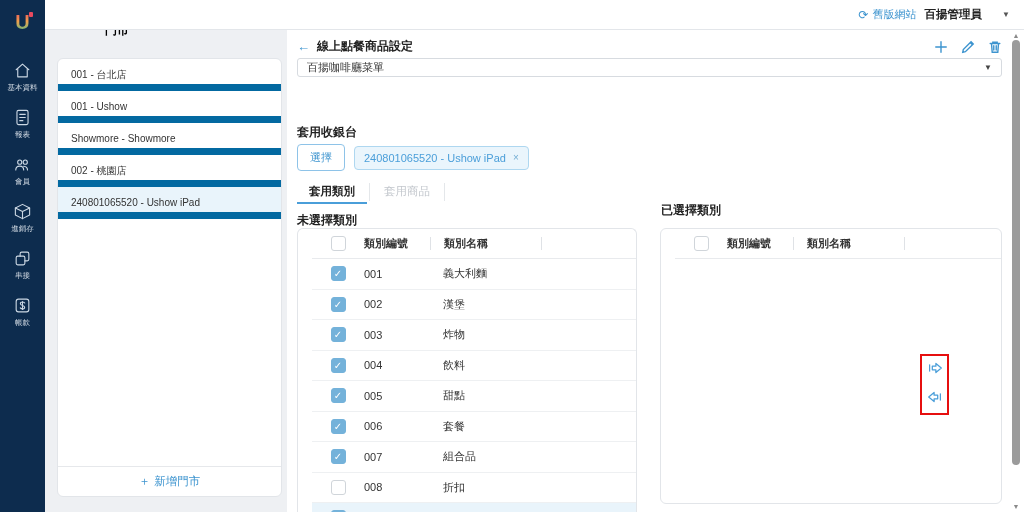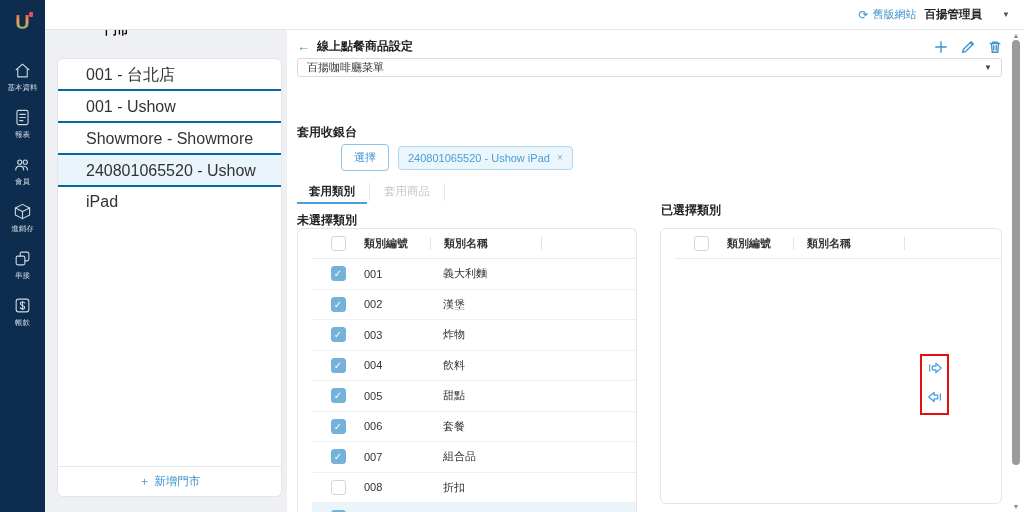--- a/index.html
+++ b/index.html
@@ -20,38 +20,38 @@
   .topbar { position:absolute; left:45px; top:0; width:979px; height:30px; background:#fff; border-bottom:1px solid #e3e6ea; display:flex; align-items:center; justify-content:flex-end; padding-right:14px; gap:8px; z-index:4; }
   .legacy { display:flex; align-items:center; gap:4px; color:#3d94cf; font-size:11px; cursor:pointer; }
   .legacy .refresh { font-size:12px; }
   .account { display:flex; align-items:center; gap:20px; color:#222; font-size:11.5px; font-weight:bold; cursor:pointer; }
   .account .caret { font-size:8px; color:#555; }
 
   
   .store-title { position:absolute; left:57px; top:22px; font-size:12px; font-weight:bold; color:#000000;margin-left:48px; }
   .store-card { position:absolute; left:57px; top:58px; width:225px; height:439px; background:#fff; border:1px solid #e2e5e9; border-radius:6px; display:flex; flex-direction:column; overflow:hidden; }
   .store-list { flex:1; }
-  .store-item { height:32px; line-height:31px; padding-left:28px; font-size:16px; color:#333; border-bottom:2px solid #0369a1; cursor:pointer; }
+  .store-item { height:32px; line-height:31px; padding-left:13px; font-size:10px; color:#333; border-bottom:7px solid #0369a1; cursor:pointer; }
   .store-item.selected { background:#e9f4fb; }
   .add-store { height:30px; border-top:1px solid #e6e8eb; display:flex; align-items:center; justify-content:center; gap:4px; color:#3d94cf; font-size:11.5px; cursor:pointer; }
 
   
   .main { position:absolute; left:287px; top:30px; width:737px; height:482px; background:#fff; }
   .main-inner { position:relative; width:100%; height:100%; }
   .content-head { position:absolute; left:10px; top:8px; right:22px; display:flex; align-items:center; }
   .back { color:#3d94cf; font-size:13px; margin-right:7px; cursor:pointer; }
   .page-title { font-size:12px; font-weight:bold; color:#222; }
   .head-icons { margin-left:auto; display:flex; align-items:center; gap:13px; }
   .head-icons svg { width:14px; height:14px; stroke:#3d94cf; fill:none; stroke-width:1.6; stroke-linecap:round; cursor:pointer; }
 
   .menu-select { position:absolute; left:10px; top:28px; width:705px; height:19px; border:1px solid #d7dbe0; border-radius:3px; background:#fff; display:flex; align-items:center; padding:0 9px; font-size:11px; color:#333; cursor:pointer; }
   .menu-select .sel-caret { margin-left:auto; font-size:8px; color:#444; }
 
   .section-label { position:absolute; font-size:12px; font-weight:bold; color:#222;text-align:center; }
-  .cashier-row { position:absolute; left:10px; top:114px; display:flex; align-items:center; gap:9px;margin-left:44px; }
+  .cashier-row { position:absolute; left:10px; top:114px; display:flex; align-items:center; gap:9px; }
   .choose-btn { border:1px solid #8ec3e8; color:#3d94cf; background:#fff; border-radius:4px; font-size:11px; padding:5px 12px; cursor:pointer; }
   .cashier-tag { background:#eaf5fc; border:1px solid #aed7f0; color:#4a9ed9; border-radius:4px; font-size:11px; padding:5px 9px; display:flex; align-items:center; gap:7px; }
   .cashier-tag .tag-x { cursor:pointer; font-size:10px; color:#74aed3; }
 
   .tabs { position:absolute; left:10px; top:150px; display:flex; align-items:stretch; height:24px; }
   .tab { font-size:11.5px; padding:4px 12px 6px; cursor:pointer; }
   .tab.active { color:#222; font-weight:bold; border-bottom:2px solid #4a9ed9; }
   .tab.inactive { color:#c3c7cd; }
   .tab-sep { width:1px; background:#e4e7ea; margin:3px 2px; }
 
@@ -145,20 +145,21 @@
     <span class="caret">▼</span>
   </span>
 </div>
 
 <div class="store-title">門市</div>
 <div class="store-card">
   <div class="store-list">
       <div class="store-item">001 - 台北店</div>
       <div class="store-item">001 - Ushow</div>
       <div class="store-item">Showmore - Showmore</div>
+      <div class="store-item">002 - 桃園店</div>
       <div class="store-item selected">240801065520 - Ushow iPad</div>
     </div>
   <div class="add-store">
     <span>＋</span>
     <span>新增門市</span>
   </div>
 </div>
 
 <div class="main">
   <div class="main-inner">

